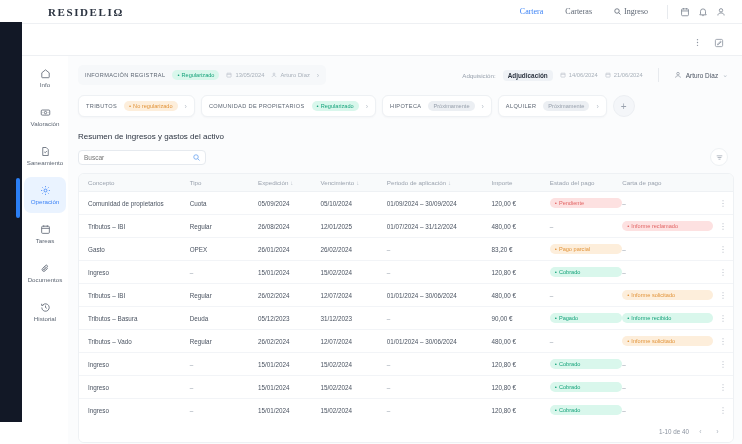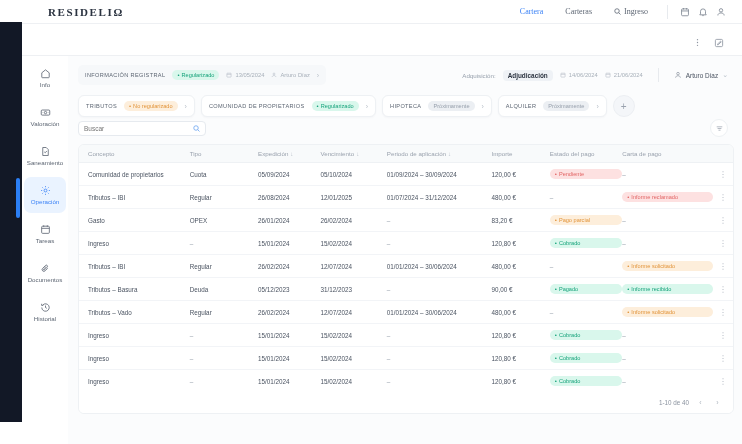--- a/index.html
+++ b/index.html
@@ -364,20 +364,21 @@
       <div class="step-card2">
         <span class="step-title">ALQUILER</span>
         <span class="pill pill-gray">
           <span>Próximamente</span>
         </span>
         <span class="chev">›</span>
       </div>
       <div class="addbtn">+</div>
     </div>
 
+    <div class="panel-title">Resumen de ingresos y gastos del activo</div>
 
     <div class="searchrow">
       <div class="search">
         <input placeholder="Buscar" style="">
         <span class="sic">
           <svg width="7" height="7" viewBox="0 0 14 14" fill="none" stroke="#6aa3f0" stroke-width="1.6">
               <circle cx="6" cy="6" r="4.5"></circle>
               <line x1="9.4" y1="9.4" x2="13" y2="13"></line>
             </svg>
         </span>

